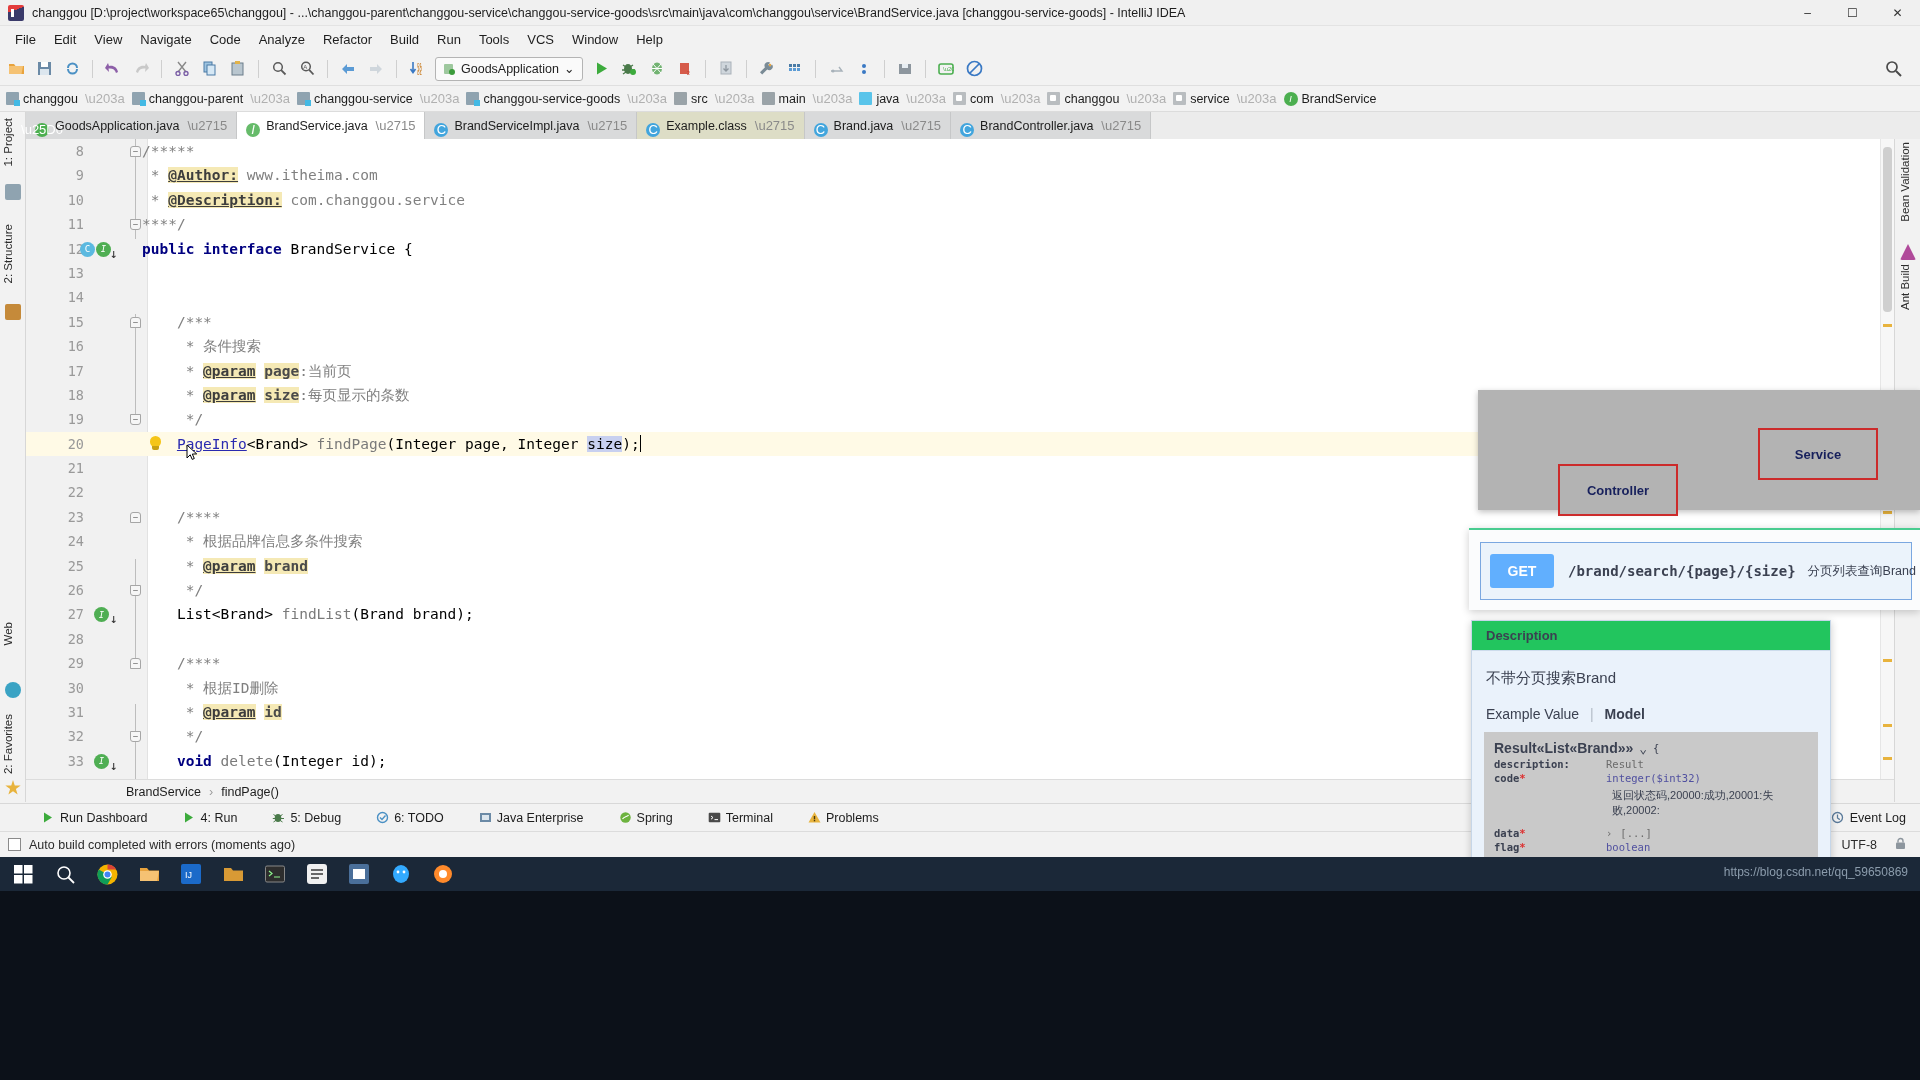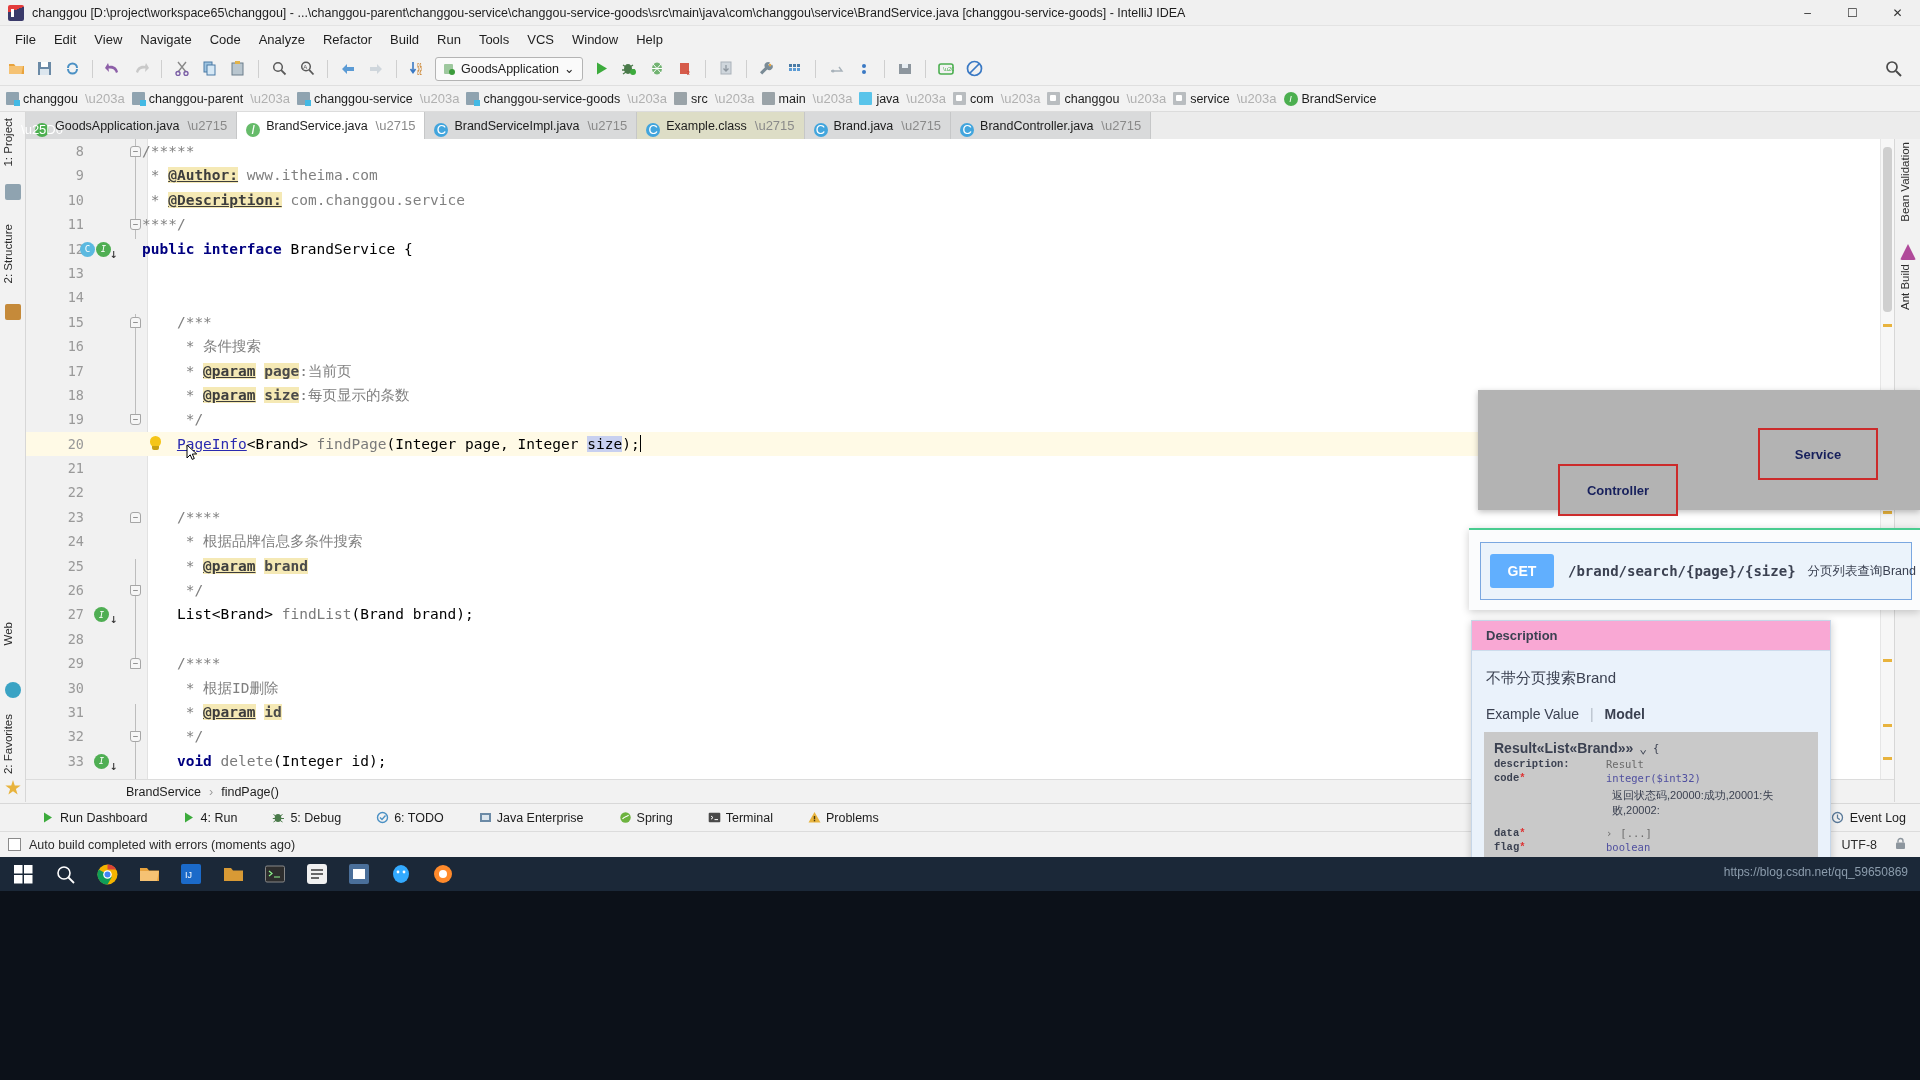--- a/index.html
+++ b/index.html
@@ -271,36 +271,36 @@
     margin-left: 14px; font-family: "DejaVu Sans Mono", monospace; font-size: 14px;
     color: #3b4151; font-weight: bold; white-space: nowrap;
   }
   .api-summary { margin-left: 12px; font-size: 12.5px; color: #3b4151; white-space: nowrap; }
 
   .desc-card {
     position: absolute; left: -7px; top: 230px; width: 360px; height: 332px;
     background: #eaf2fb; border: 1px solid #c6d6e8; box-shadow: 0 2px 8px rgba(0,0,0,.2);
   }
   .desc-head {
-    height: 30px; background: #f9a8d4; border-bottom: 1px solid #cddcec;
+    height: 30px; background: #22c55e; border-bottom: 1px solid #cddcec;
     display: flex; align-items: center; padding-left: 14px;
     font-size: 13px; font-weight: bold; color: #3b4151;
   }
   .desc-body { padding: 18px 14px 0 14px; }
   .desc-title { font-size: 15px; color: #3b4151; margin-bottom: 18px; }
   .desc-tabs { font-size: 14px; color: #3b4151; margin-bottom: 10px; }
   .desc-tabs .sep { color: #b3bcc7; margin: 0 7px; }
   .desc-tabs .on { font-weight: bold; }
   .model-box {
     background: #c9c9c9; margin: 0 -2px; padding: 8px 10px 10px 10px; height: 216px; overflow: hidden;
     font-family: "DejaVu Sans Mono", monospace; font-size: 10.5px; color: #3b4151;
   }
   .model-title { font-family: "Liberation Sans", sans-serif; font-size: 14px; font-weight: bold; color: #3b4151; }
   .model-row { display: flex; margin-top: 2px; }
-  .mk { width: 112px; font-weight: bold; font-family: Liberation Mono, monospace; }
+  .mk { width: 112px; font-weight: bold; }
   .mv { color: #6b6b6b; }
   .mv.type { color: #5050a0; }
   .req { color: #d33; }
   .mdesc { margin: 4px 0 4px 118px; color: #3b4151; font-family: "Liberation Sans", sans-serif; font-size: 11px; }
   .brace { position: absolute; left: 12px; bottom: 6px; font-family:"DejaVu Sans Mono",monospace; font-size:12px; color:#3b4151;}
 </style>
 </head>
 <body>
 
 <div class="app">

